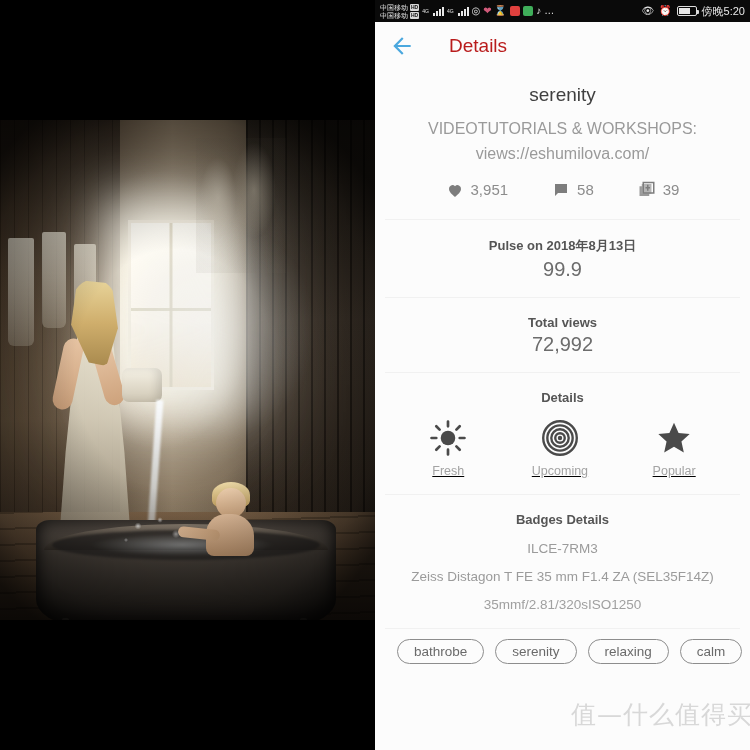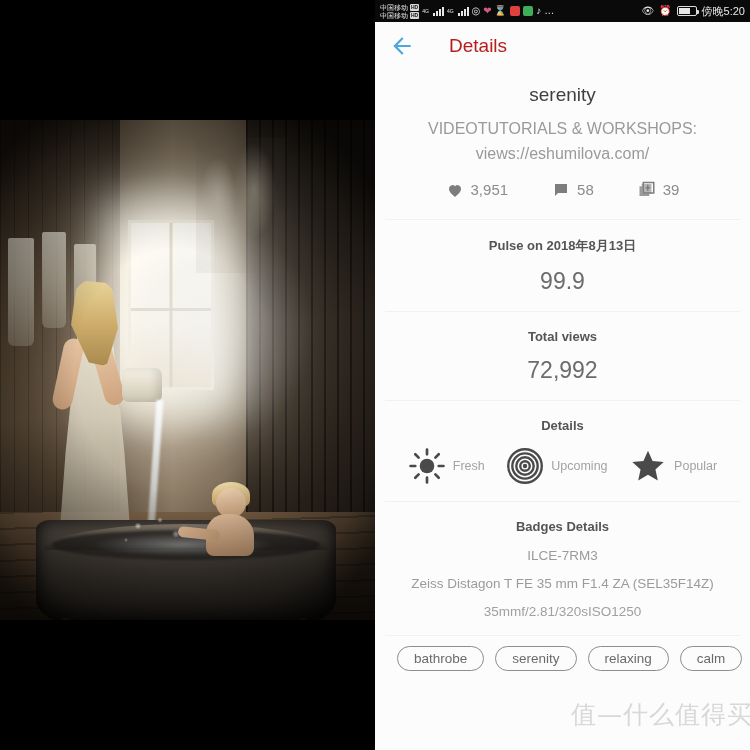--- a/index.html
+++ b/index.html
@@ -220,24 +220,24 @@
   #art-sub { font-size: 16px; color: #9a9a9a; line-height: 1.55; margin-top: 11px; padding: 0 38px; }
 
   #stats { display: flex; justify-content: center; align-items: center; gap: 44px; margin-top: 14px; }
   .stat { display: flex; align-items: center; gap: 7px; }
   .stat .num { font-size: 15px; color: #8c8c8c; }
 
   .divider { height: 1px; background: #f1f1f1; margin: 0 10px; }
 
   .section { padding: 17px 0 16px; }
   .sec-head { font-size: 13px; font-weight: bold; color: #555; text-align: center; }
-  .sec-big { font-size: 23px; color: #6c6c6c; text-align: center; margin-top: 13px; }
+  .sec-big { font-size: 20px; color: #6c6c6c; text-align: center; margin-top: 3px; }
 
   #badges { display: flex; justify-content: space-around; margin-top: 14px; padding: 0 22px; }
-  .badge { display: flex; flex-direction: row; align-items: center; gap: 7px; }
+  .badge { display: flex; flex-direction: column; align-items: center; gap: 7px; text-decoration: underline; }
   .badge-label { font-size: 12.5px; color: #a3a3a3; }
 
   .cam-line { text-align: center; color: #9b9b9b; }
   #cam-model { font-size: 13.5px; margin-top: 14px; }
   #cam-lens { font-size: 13.5px; margin-top: 13px; }
   #cam-settings { display: flex; justify-content: center; margin-top: 13px; font-size: 13.5px; color: #a0a0a0; }
 
   #tags { display: flex; gap: 11px; padding: 10px 0 0 22px; }
   .chip {
     border: 1.6px solid #8d8d8d; border-radius: 18px; padding: 4px 16px;

